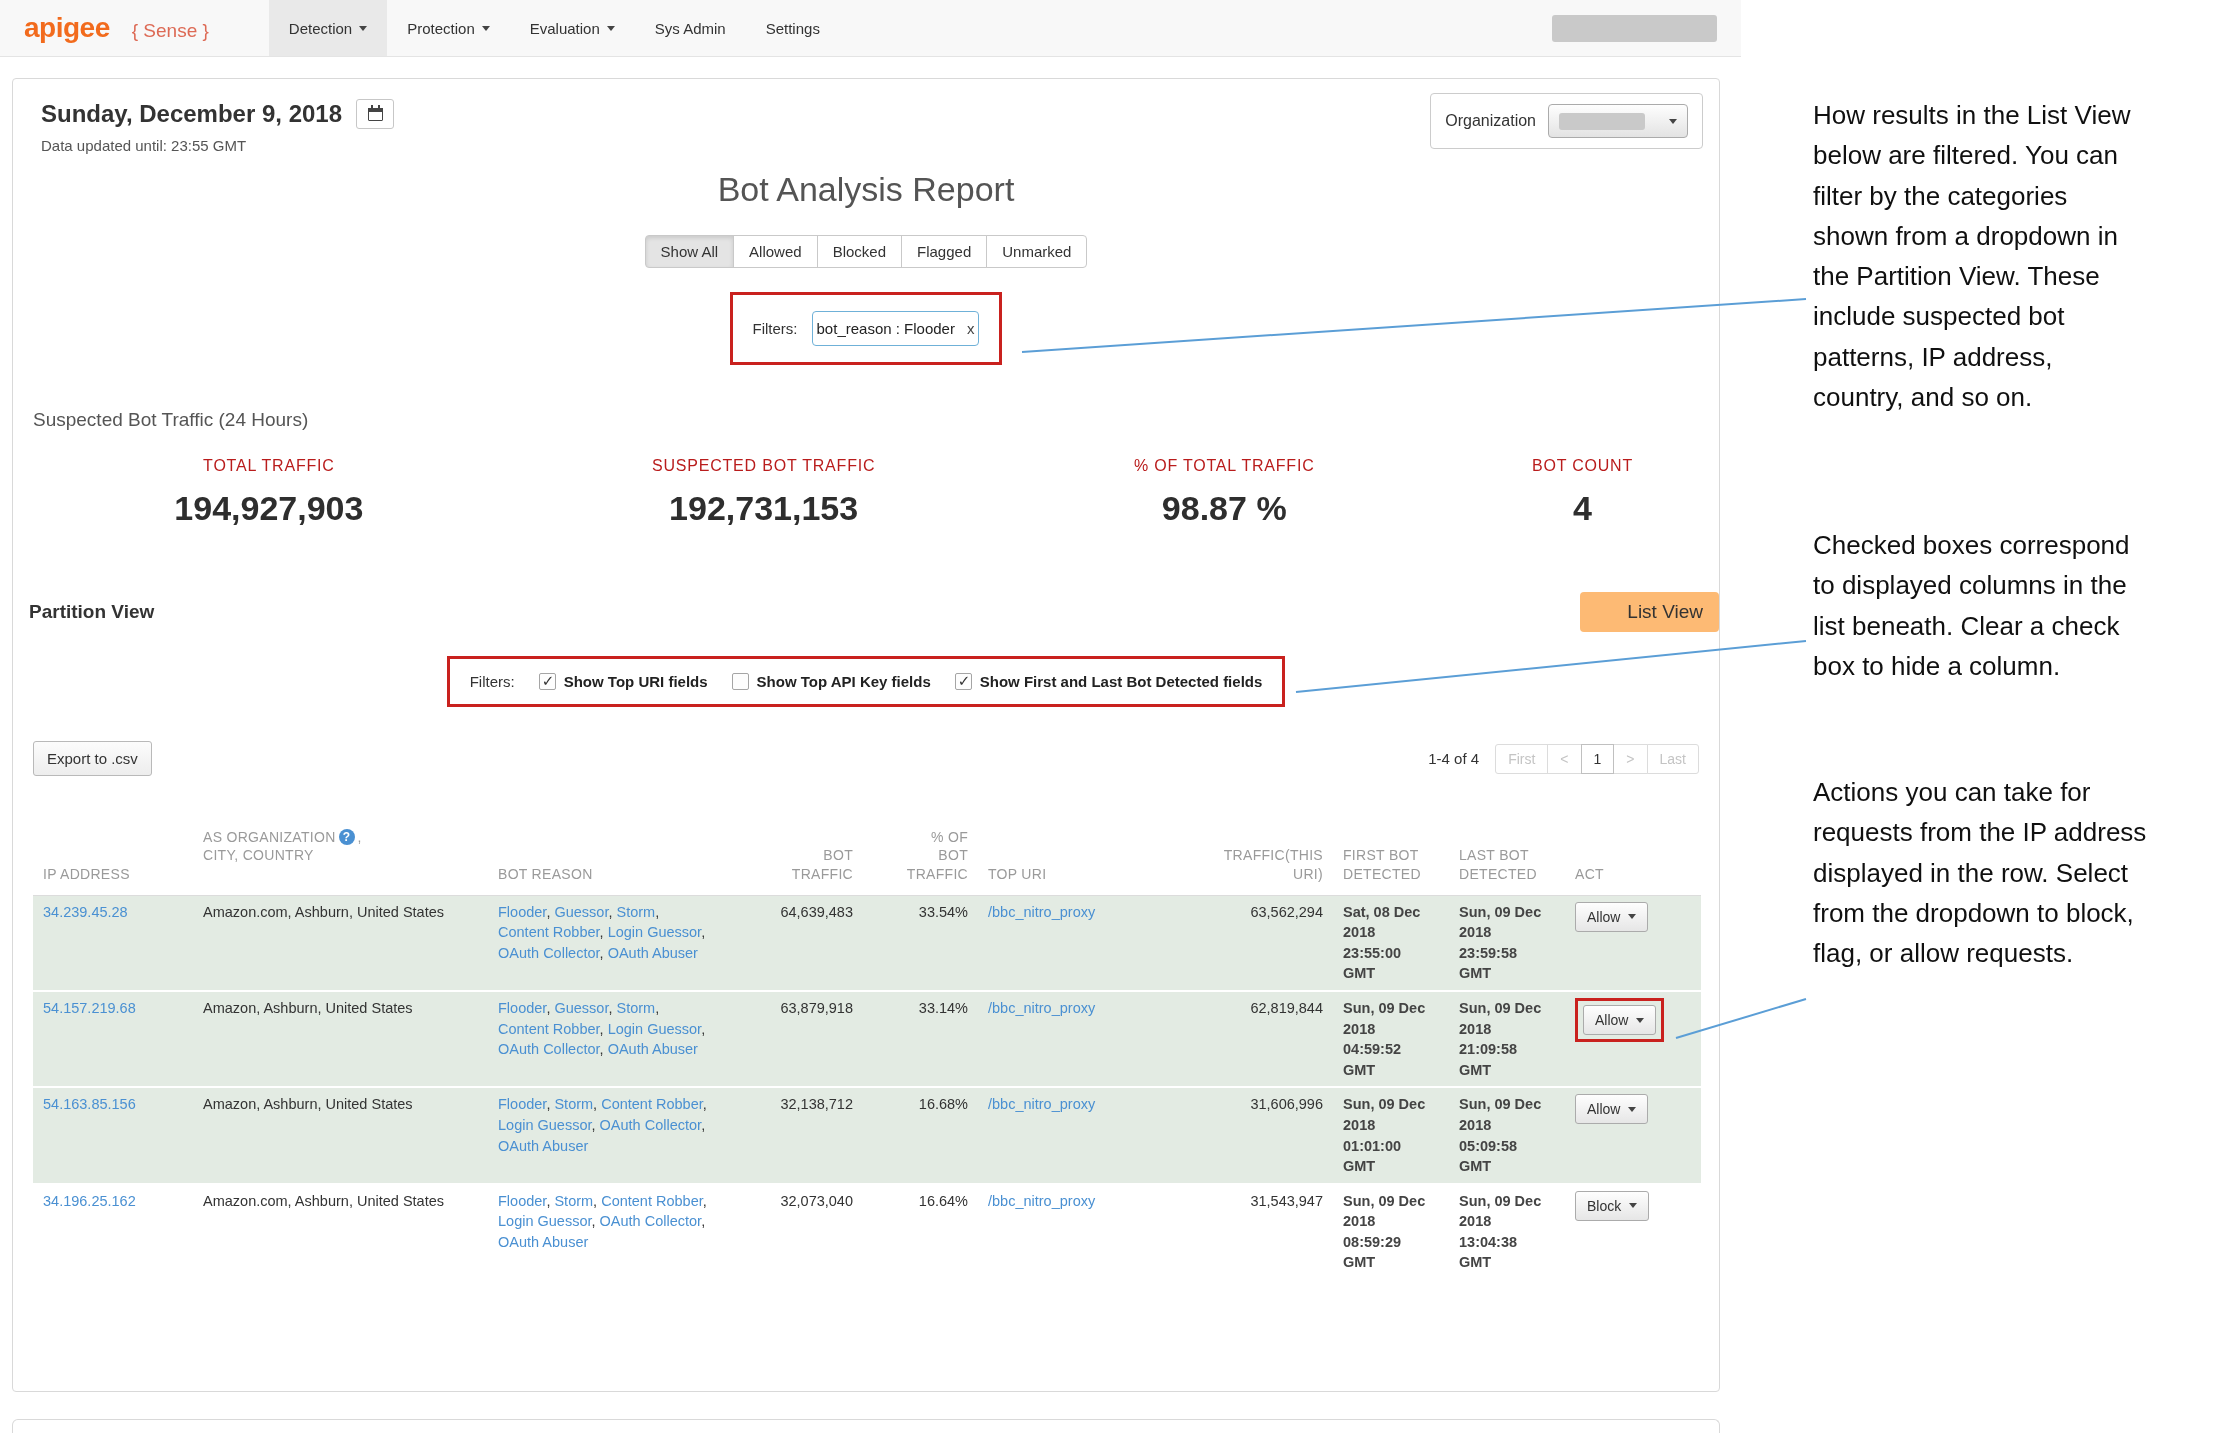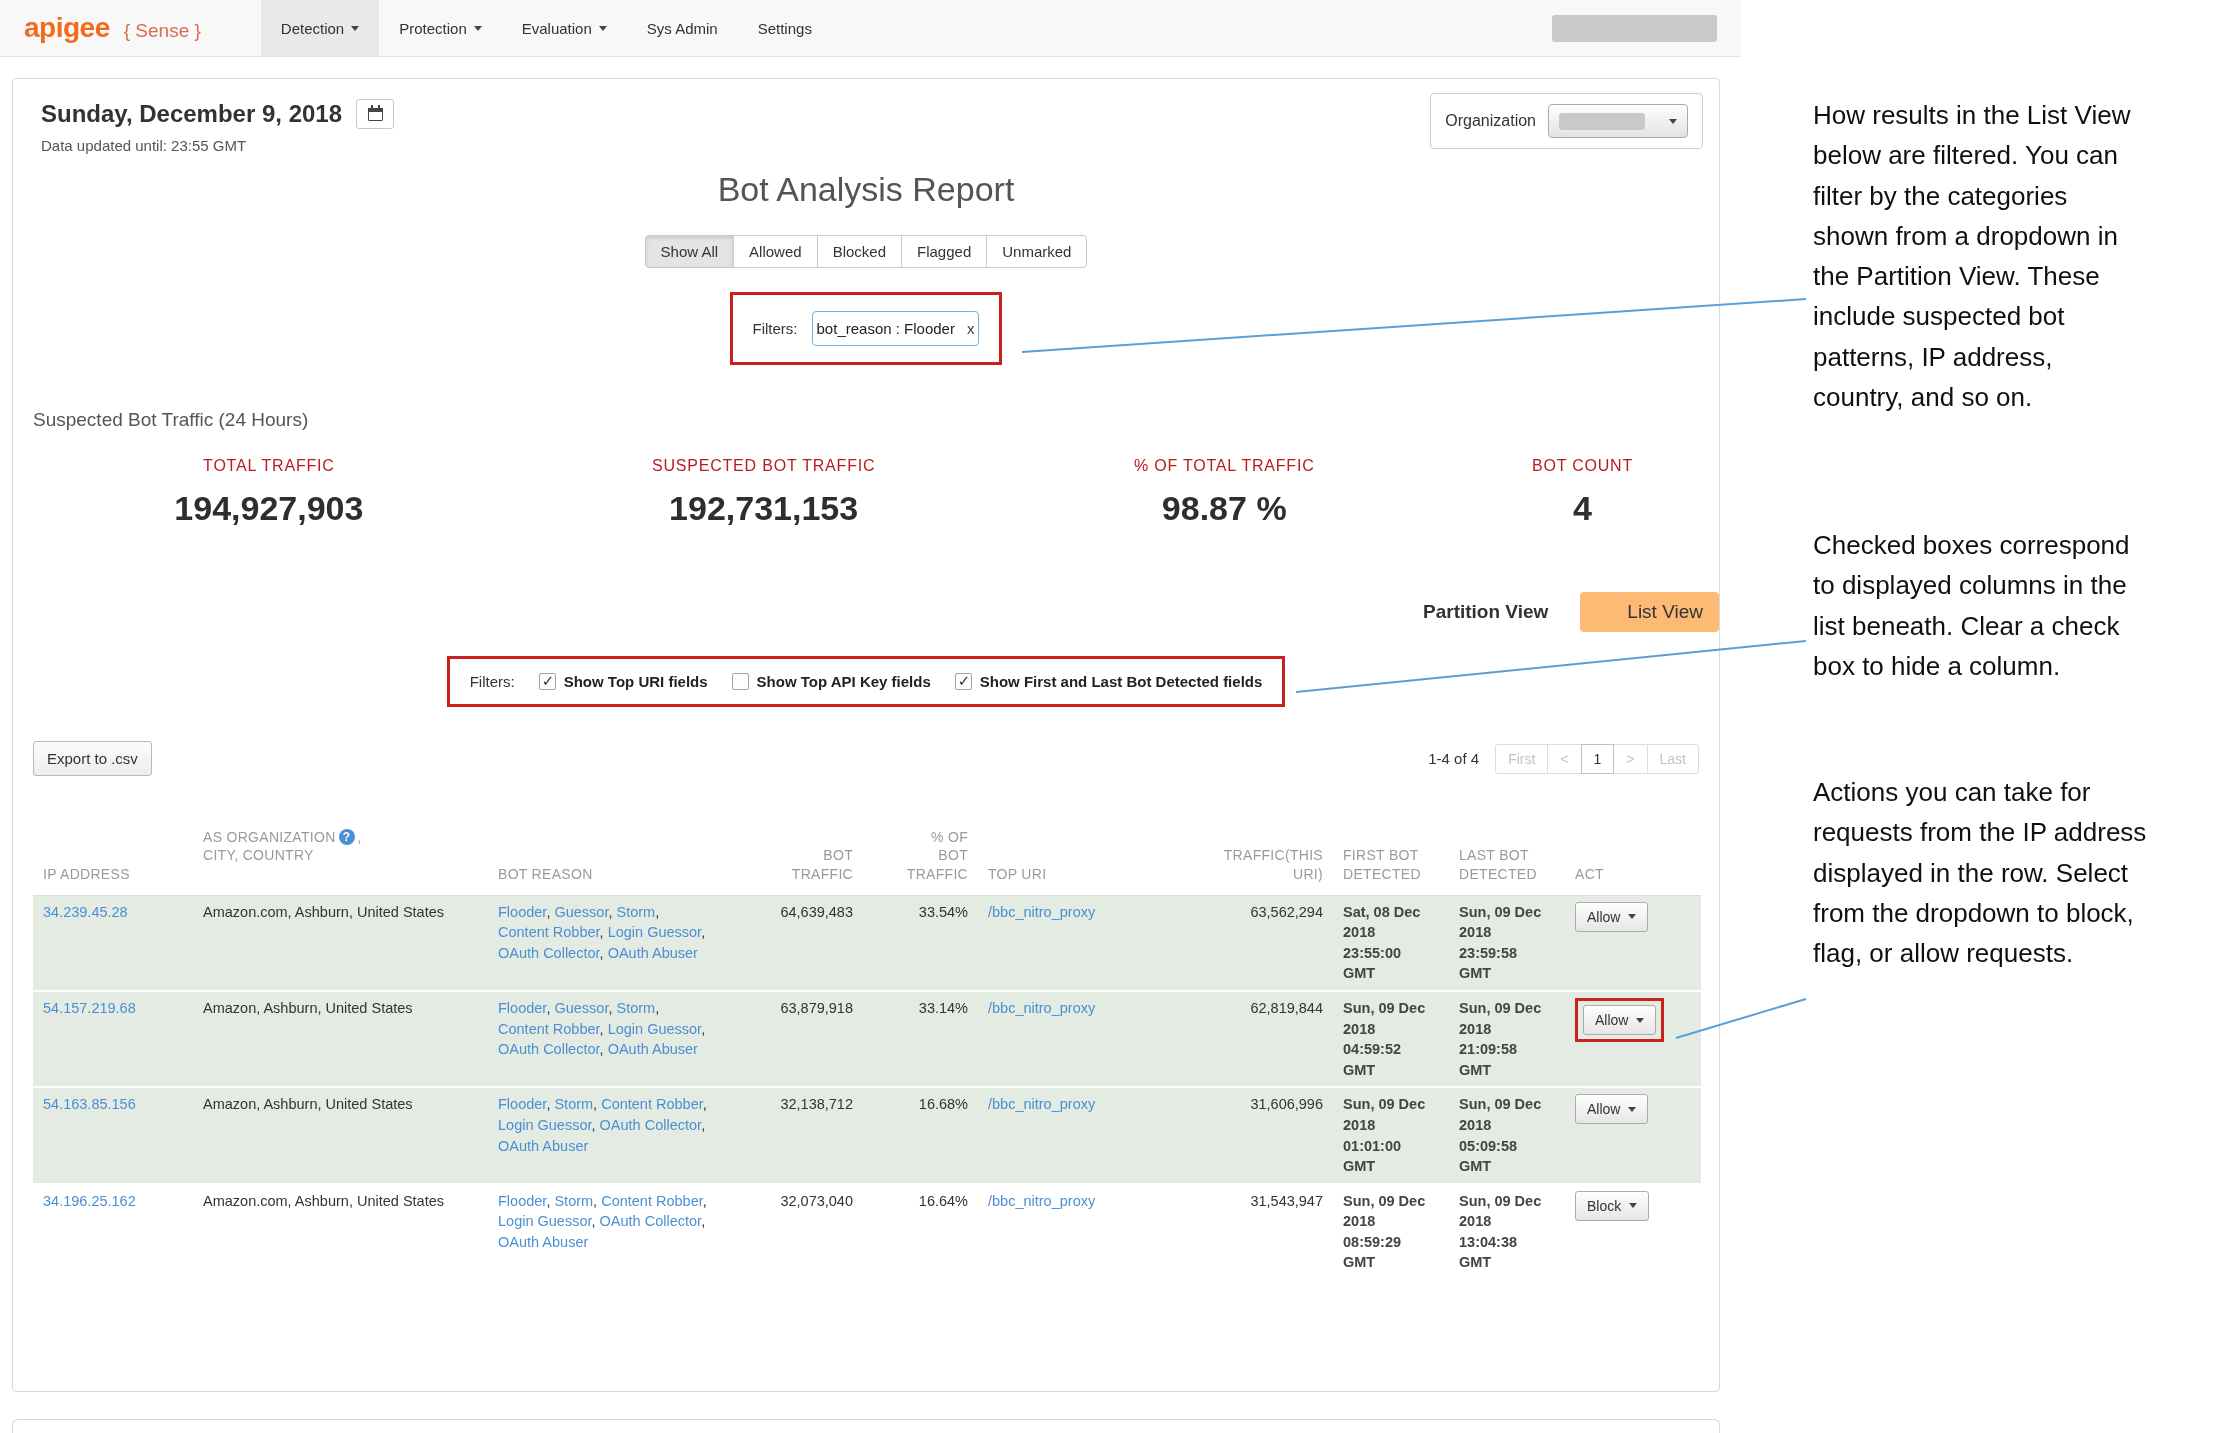--- a/index.html
+++ b/index.html
@@ -3,21 +3,21 @@
 <meta charset="utf-8">
 <style>
   * { box-sizing: border-box; }
   html,body { margin:0; padding:0; background:#fff; }
   body { font-family:"Liberation Sans","DejaVu Sans",sans-serif; color:#333; }
   .page { position:relative; width:2216px; height:1433px; background:#fff; overflow:hidden; }
 
   
   .topnav { position:absolute; left:0; top:0; width:1741px; height:57px; background:#f8f8f8;
             border-bottom:1px solid #e4e4e4; display:flex; align-items:center; padding:0 24px; }
-  .brand { display:flex; align-items:baseline; gap:14px; margin-right:60px; cursor:pointer; }
+  .brand { display:flex; align-items:baseline; gap:22px; margin-right:60px; cursor:pointer; }
   .logo { font-size:28px; font-weight:700; color:#f26b1d; letter-spacing:-0.5px; }
   .product { font-size:19px; color:#dd6a55; }
   .navitems { display:flex; height:100%; }
   .nav-item { padding:0 20px; display:flex; align-items:center; gap:7px; font-size:15px; color:#333; cursor:pointer; }
   .nav-item.active { background:#e9e9e9; }
   .caret { width:0; height:0; border-left:4px solid transparent; border-right:4px solid transparent;
            border-top:5px solid #444; display:inline-block; }
   .redacted { background:#c9c9c9; border-radius:3px; display:inline-block; }
   .account-redacted { margin-left:auto; width:165px; height:27px; }
 
@@ -59,21 +59,21 @@
   .chip-x { color:#444; font-size:15px; cursor:pointer; }
 
   .stats-title { margin:44px 0 0 20px; font-size:19px; color:#555; }
   .stats-row { display:flex; margin-top:26px; }
   .stat { text-align:center; }
   .stat:nth-child(1){ width:30%; } .stat:nth-child(2){ width:28%; }
   .stat:nth-child(3){ width:26%; } .stat:nth-child(4){ width:16%; }
   .stat-label { font-size:16px; color:#b91c1c; letter-spacing:0.8px; }
   .stat-value { margin-top:14px; font-size:34px; font-weight:600; color:#2e2e2e; }
 
-  .view-tabs { margin-top:64px; display:flex; justify-content:flex-end; align-items:center; gap:16px; }
+  .view-tabs { margin-top:64px; display:flex; justify-content:space-between; align-items:center; gap:40px; }
   .view-tab { font-size:19px; font-weight:600; color:#333; cursor:pointer; padding:9px 16px; border-radius:4px; }
   .view-tab.active { background:#fdba74; font-weight:400;padding-left:47px; }
 
   .redbox2 { margin-top:24px; padding:14px 20px; display:inline-flex; align-items:center; gap:24px; }
   .cb-item { display:inline-flex; align-items:center; gap:8px; cursor:pointer; }
   .cb { width:17px; height:17px; border:1px solid #a5a5a5; border-radius:2px; background:#fdfdfd; position:relative; }
   .cb.checked::after { content:"\2713"; position:absolute; left:2px; top:-2px; font-size:15px; color:#333; font-weight:700; }
   .cb-label { font-size:15px; font-weight:700; color:#222; }
 
   .toolbar { margin:34px 20px 0; display:flex; justify-content:space-between; align-items:center; }

